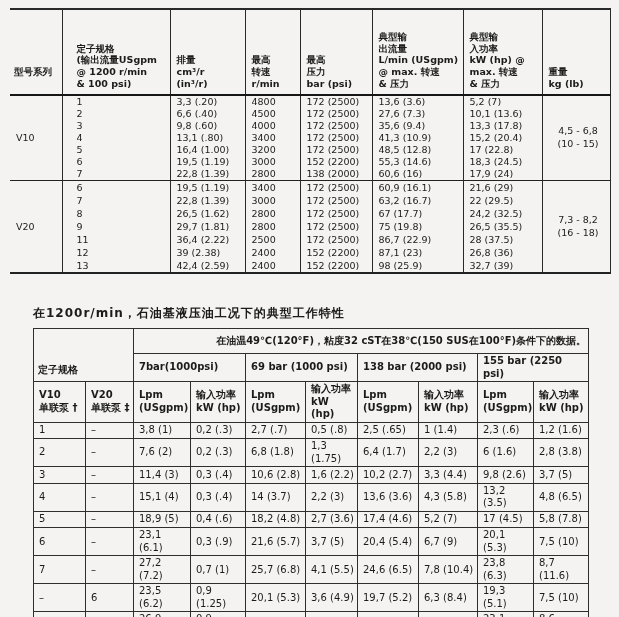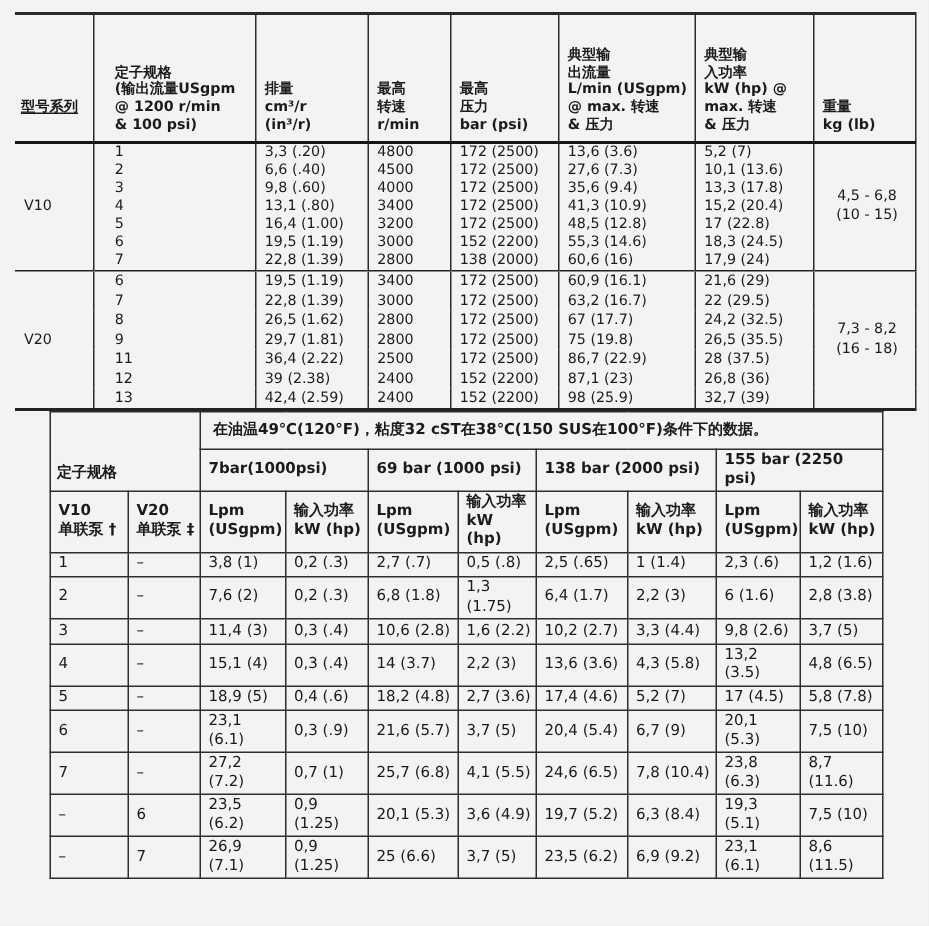--- a/index.html
+++ b/index.html
@@ -21,21 +21,21 @@
   .t1{width:600px;border-top:2px solid #2a2a2a;border-bottom:2px solid #222;}
   .t1 th,.t1 td{
     border-left:1.5px solid #2a2a2a;
     font-size:9.5px;line-height:1.25;
     text-align:left;vertical-align:bottom;
     padding:0 2px 4px 6px;
     white-space:pre-line;
   }
   .t1 th{font-weight:bold;height:68px;}
   .t1 th.c-model,.t1 td.c-model{border-left:none;}
-  .t1 th.c-model{padding-bottom:16px;padding-left:4px;text-decoration:underline;}
+  .t1 th.c-model{padding-bottom:16px;padding-left:4px;}
   .t1 th.c1,.t1 td.c1{padding-left:14px;}
   .t1 td.c4{}
   .t1 thead{border-bottom:2.5px solid #161616;}
   .t1 tbody{border-bottom:1.8px solid #222;}
   .t1 tbody td{vertical-align:middle;padding-top:0;padding-bottom:0;}
   .t1 tbody.g0 td{height:12px;}
   .t1 tbody.g1 td{height:13px;}
   .t1 td.c-model{padding-left:6px;}
   .t1 td.c-weight{line-height:1.35;text-align:center;}
   .t1 { border-right:1.5px solid #2a2a2a; }
@@ -47,21 +47,21 @@
   }
   .t2{width:555px;margin-left:23px;border:1.5px solid #2a2a2a;}
   .t2 th,.t2 td{
     border:1px solid #2e2e2e;
     font-size:10px;line-height:1.25;
     text-align:left;vertical-align:middle;
     padding:1px 2px 1px 5px;
     white-space:pre-line;
   }
   .t2 th{font-weight:bold;}
-  .t2 th.cond{height:22px;padding-left:8px;}
+  .t2 th.cond{height:22px;padding-left:8px;text-align:right;}
   .t2 th.pgroup{height:22px;}
   .t2 th.stator-cell{vertical-align:bottom;padding-bottom:5px;padding-left:4px;}
   .t2 th.sub{height:36px;vertical-align:middle;}
   .t2 tbody td{height:13.6px;}
 </style>
 </head>
 <body>
 
 <div class="page">
 
@@ -223,20 +223,21 @@
           <td class="c1">13</td>
           <td class="c2">42,4 (2.59)</td>
           <td class="c3">2400</td>
           <td class="c4">152 (2200)</td>
           <td class="c5">98 (25.9)</td>
           <td class="c6">32,7 (39)</td>
         </tr>
       </tbody>
   </table>
 
+  <div class="t2-title">在1200r/min，石油基液压油工况下的典型工作特性</div>
 
   <table class="t2">
     <colgroup>
       <col style="width:52px">
         <col style="width:48px">
         <col style="width:57px">
       <col style="width:55px">
         <col style="width:60px">
         <col style="width:52px">
       <col style="width:61px">

